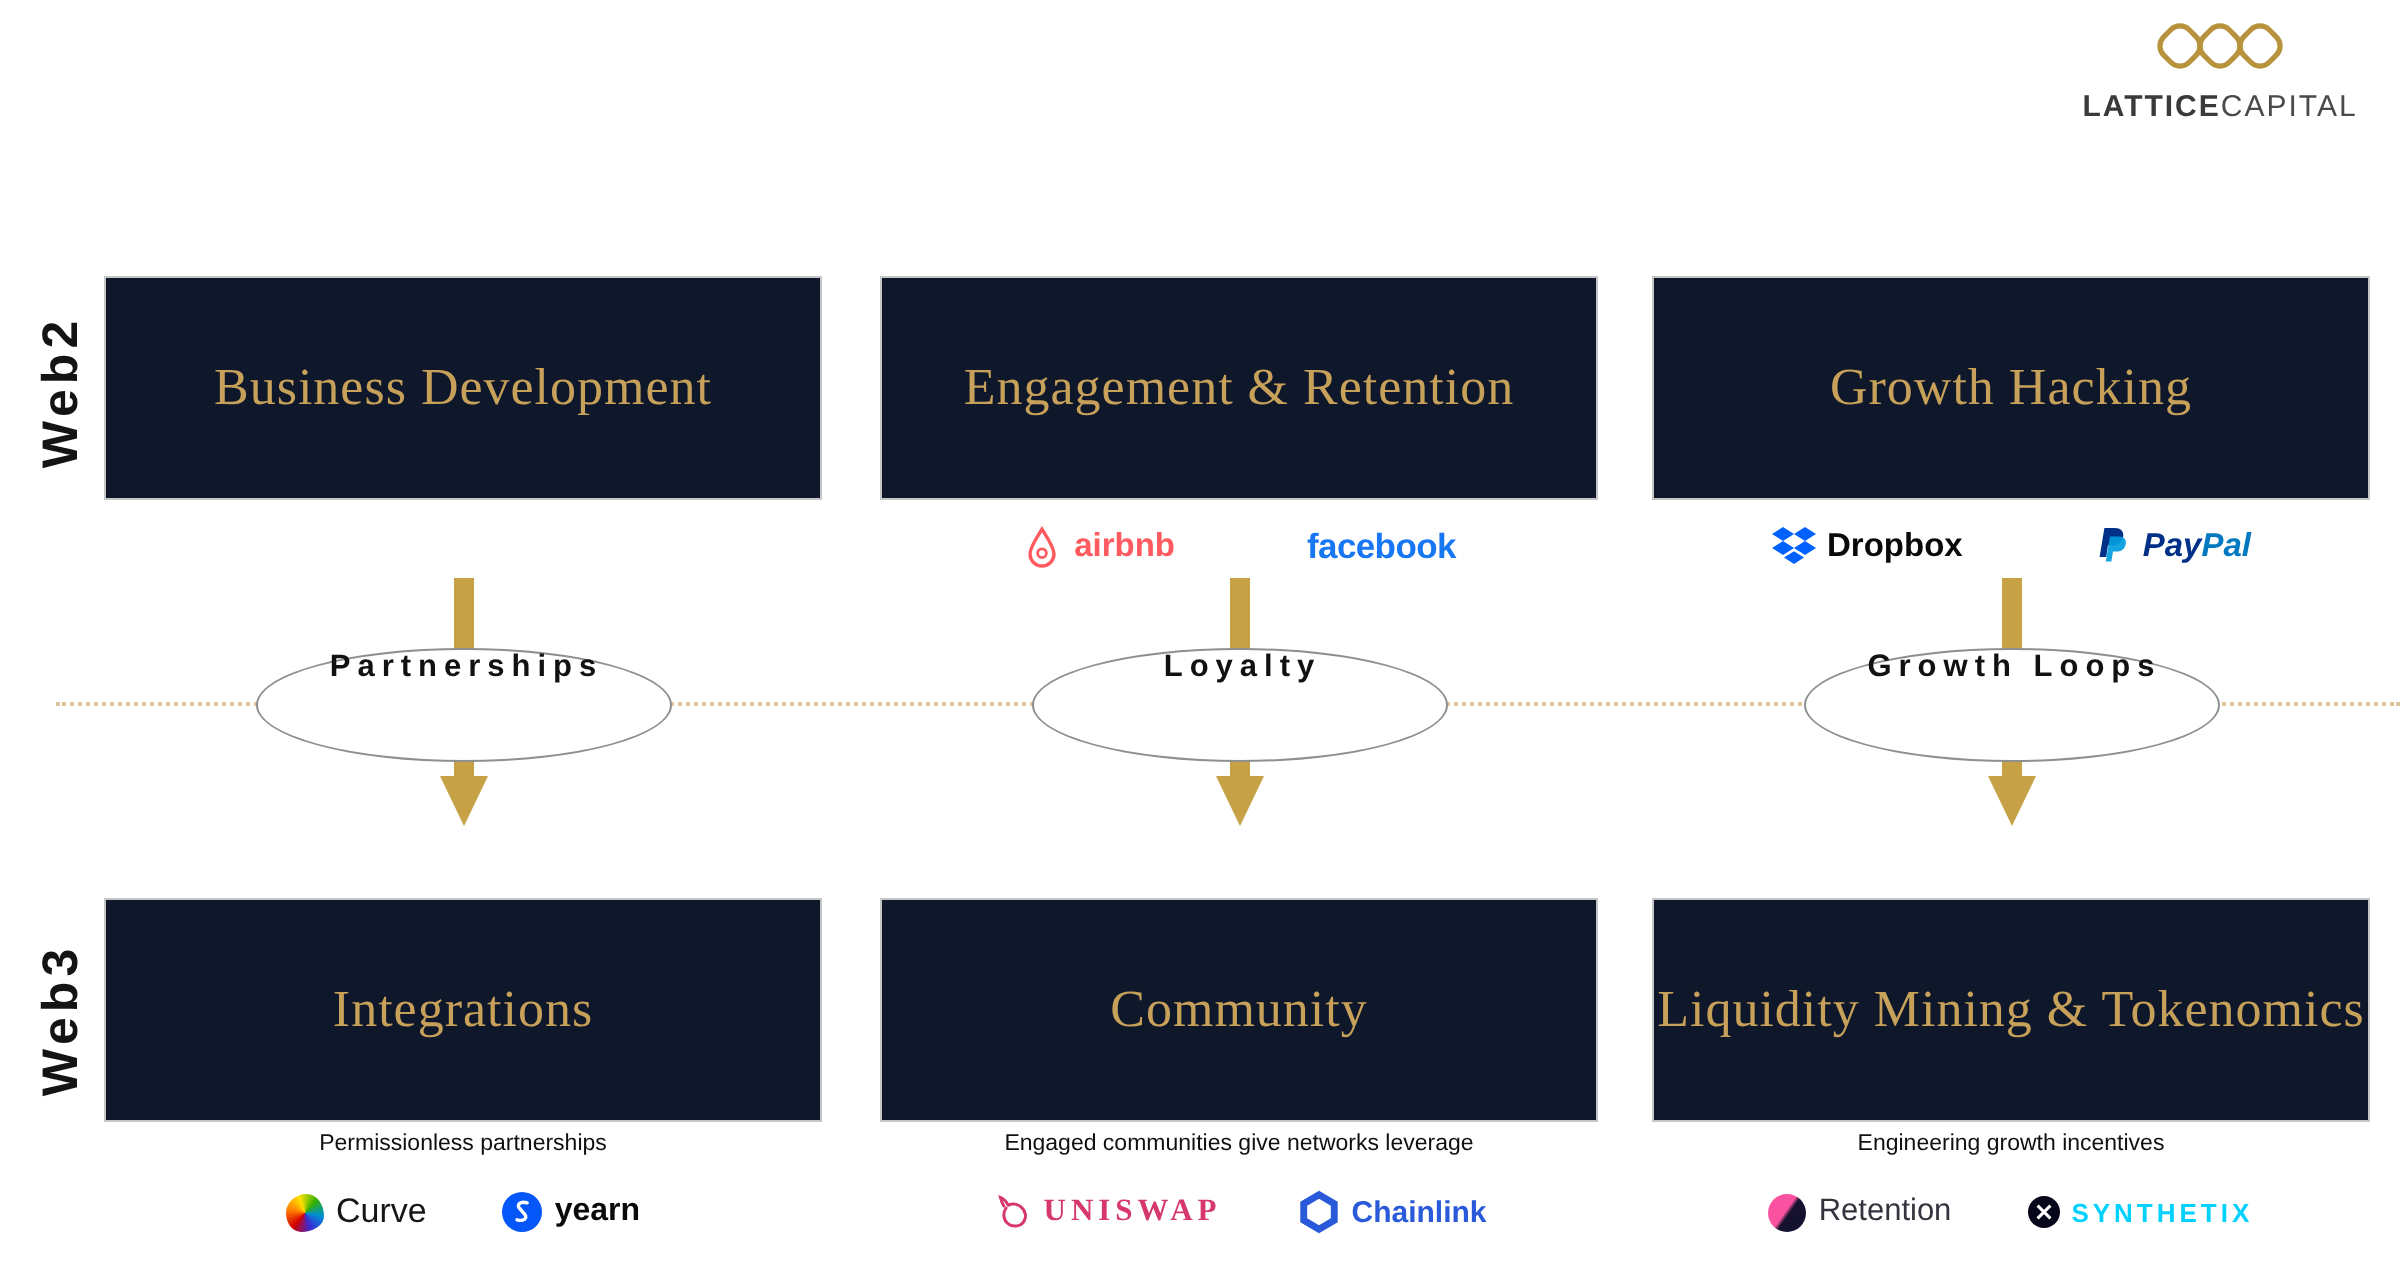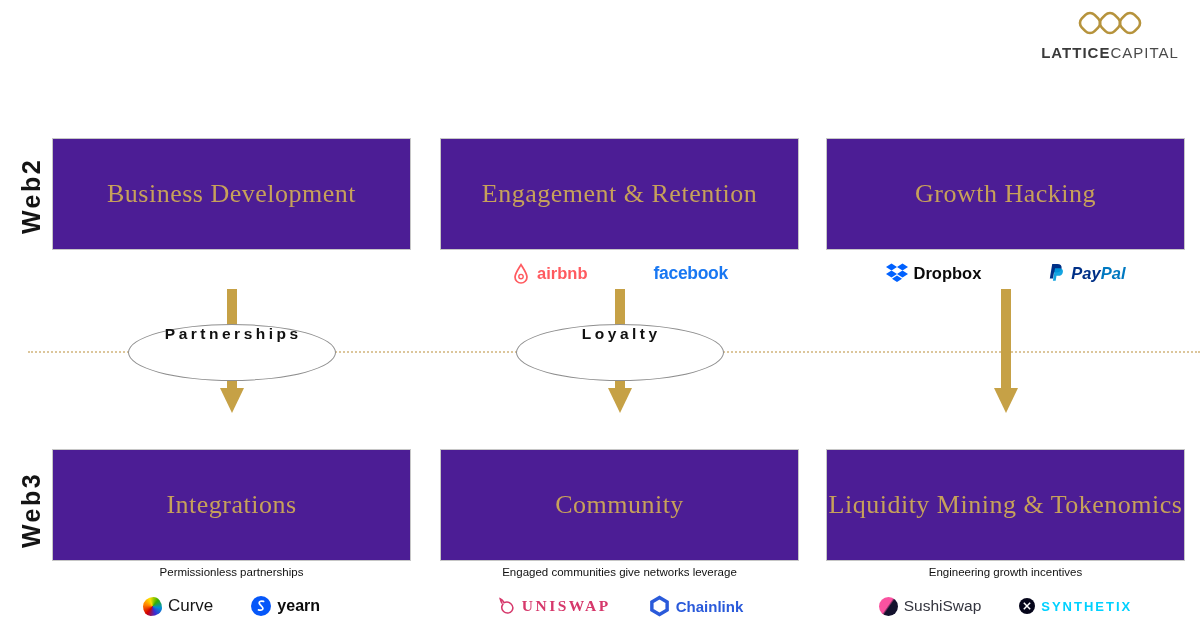--- a/index.html
+++ b/index.html
@@ -28,21 +28,21 @@
     position:absolute; top:351px; left:28px; right:0; height:0;
     border-top:2px dotted #dcc69b; z-index:0;
   }
 
   
   .col { position:absolute; top:0; height:640px; width:359px; }
   .col1 { left:52px; } .col2 { left:440px; } .col3 { left:826px; }
 
   .box {
     position:absolute; left:0; width:359px; height:112px;
-    border:1px solid #c6c6c6; background:#4c1d95;
+    border:1px solid #c6c6c6; background:#0f172a;
     display:flex; align-items:center; justify-content:center; z-index:3;
   }
   .box.web2 { top:138px; }
   .box.web3 { top:449px; }
   .box-title {
     font-family:"Liberation Serif", serif; font-weight:400;
     font-size:26px; letter-spacing:0.5px; color:#c7a15a; white-space:nowrap;
   }
 
   .logo-row {
@@ -237,31 +237,34 @@
           <path d="M5.2 1h5.2c2.9 0 4.6 1.6 4.2 4.2-.4 2.9-2.4 4.4-5.3 4.4H7l-.9 5.9H2.8L5.2 1z" fill="#003087"></path>
           <path d="M8 5.2h4.4c2.5 0 3.9 1.4 3.5 3.7-.4 2.5-2.1 3.9-4.6 3.9H9.5l-.8 5H5.9L8 5.2z" fill="#009cde" opacity="0.92"></path>
         </svg>
         <span class="wm-paypal"><span class="pay">Pay</span><span class="pal">Pal</span></span>
       </div>
     </div>
 
     <div class="arrow-bar"></div>
     <div class="arrow-head"></div>
 
+    <div class="bridge">
+      <div class="bridge-label">Growth Loops</div>
+    </div>
 
     <div class="box web3">
       <div class="box-title">Liquidity Mining &amp; Tokenomics</div>
     </div>
 
     <div class="caption">Engineering growth incentives</div>
 
     <div class="logo-row bottom">
       <div class="logo">
         <span class="sushi-dot"></span>
-        <span class="wm-sushi">SushiSwap</span>
+        <span class="wm-sushi">Retention</span>
       </div>
       <div class="logo">
         <svg width="16" height="16" viewBox="0 0 16 16">
           <circle cx="8" cy="8" r="8" fill="#06061b"></circle>
           <path d="M4.8 4.8l6.4 6.4M11.2 4.8l-6.4 6.4" stroke="#fff" stroke-width="1.5"></path>
         </svg>
         <span class="wm-synthetix">SYNTHETIX</span>
       </div>
     </div>
   </div>

